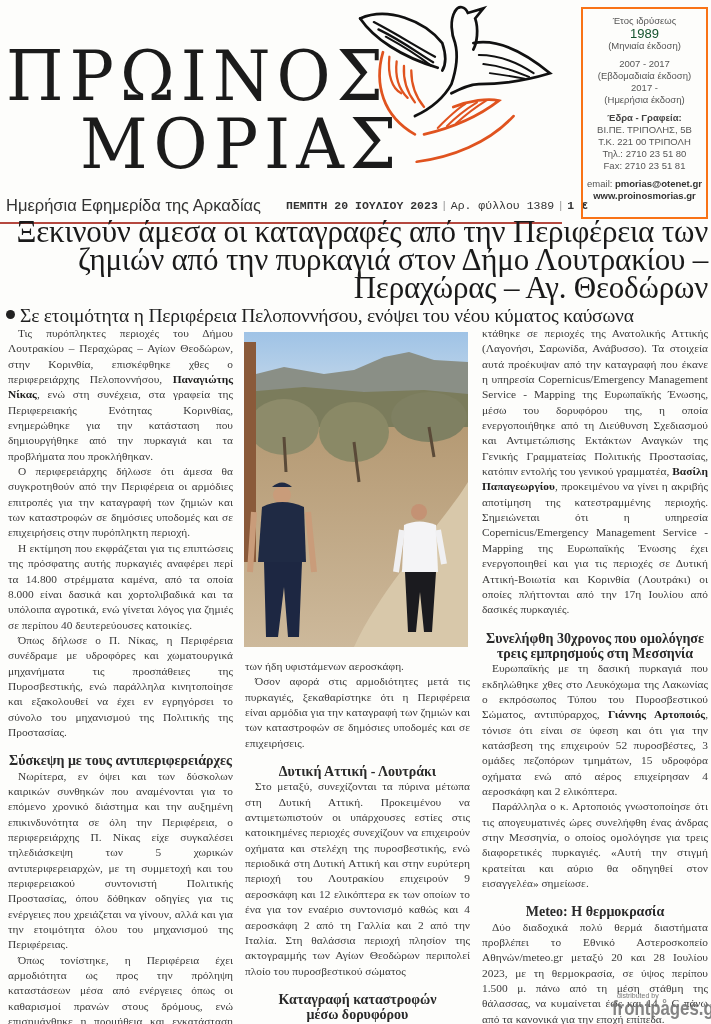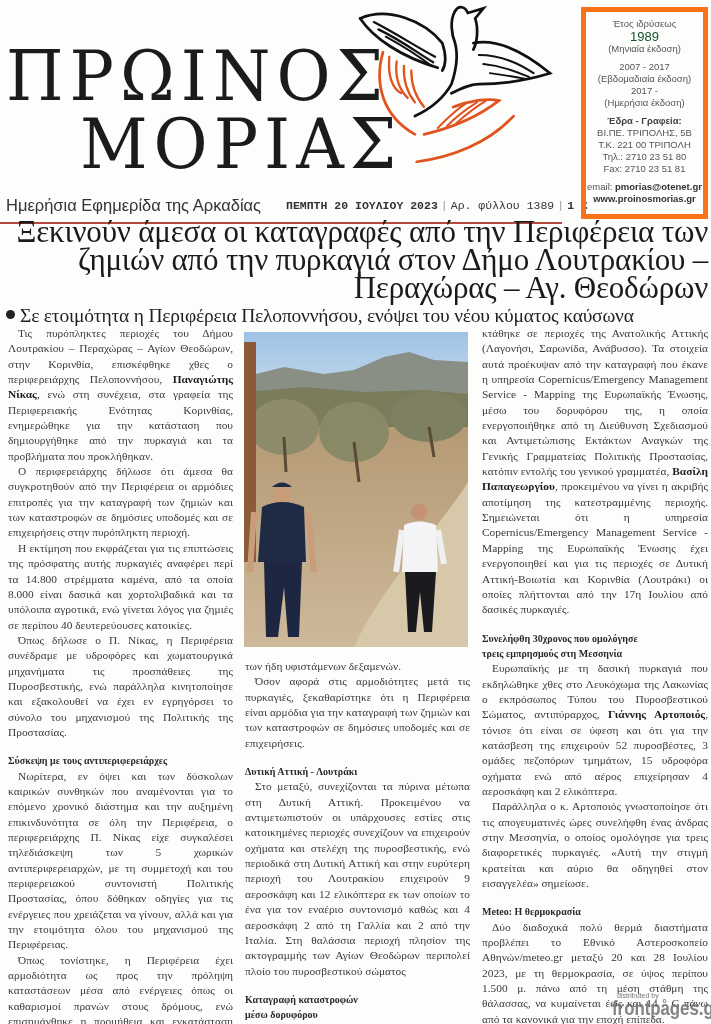--- a/index.html
+++ b/index.html
@@ -23,21 +23,21 @@
     position: absolute; left: 286px; top: 199px; font-family: Liberation Mono, monospace;
     font-size: 11.5px; color: #333; white-space: nowrap;
   }
   .dateline .day { font-weight: bold; }
   .dateline .sep { color: #999; margin: 0 3px; }
   .dateline .price { font-weight: bold; }
   .red-rule { position: absolute; left: 0; top: 222px; width: 562px; height: 2px; background: #b5483f; }
 
   .infobox {
     position: absolute; left: 581px; top: 7px; width: 127px; height: 212px;
-    border: 5px solid #f97316; font-family: "Liberation Sans", sans-serif; text-align: center;
+    border: 2px solid #f97316; font-family: "Liberation Sans", sans-serif; text-align: center;
     color: #555; font-size: 9.5px; line-height: 12px; padding-top: 6px;
   }
   .infobox .year { font-size: 13px; color: #14532d; line-height: 13px; }
   .infobox .gap { height: 6px; }
   .infobox .hq { font-weight: bold; color: #444; }
   .infobox .bold { font-weight: bold; color: #333; }
 
   
   .headline {
     position: absolute; left: 6px; top: 218px; width: 702px;
@@ -49,21 +49,21 @@
   }
   .bullet { display: inline-block; width: 9px; height: 9px; border-radius: 50%; background: #222; margin-right: 5px; vertical-align: 3px; }
 
   
   .col { position: absolute; font-size: 11.4px; line-height: 15.35px; color: #3a3a3a; text-align: justify; }
   .col p { text-indent: 10px; }
   .col b { color: #1e1e1e; }
   .col1 { left: 8px; top: 326px; width: 225px; }
   .col2 { left: 245px; top: 659px; width: 225px; }
   .col3 { left: 482px; top: 326px; width: 226px; }
-  .subtitle { font-weight: bold; text-indent: 0 !important; color: #2a2a2a; font-size: 10px; }
+  .subtitle { font-weight: bold; text-align: center; text-indent: 0 !important; color: #2a2a2a; font-size: 14px; }
   .sp { height: 13px; }
 
   .photo { position: absolute; left: 244px; top: 332px; width: 224px; height: 315px; overflow: hidden; }
 
   .watermark {
     position: absolute; left: 612px; top: 996px; font-family: "Liberation Sans", sans-serif;
     font-weight: bold; font-size: 21px; color: rgba(110,110,110,0.85); letter-spacing: 0px;
     transform: scaleX(0.8); transform-origin: left top;
   }
   .watermark-small {
@@ -173,21 +173,21 @@
   <path d="M20 230 L58 230 L55 305 L44 305 L40 255 L34 305 L22 305 Z" fill="#1d2742"></path>
   <path d="M10 180 L6 240 M64 180 L70 240" stroke="#c99c7a" stroke-width="6"></path>
 
   <circle cx="175" cy="180" r="8" fill="#c49274"></circle>
   <path d="M160 193 Q175 186 192 193 L194 240 L158 240 Z" fill="#f4f4f6"></path>
   <path d="M161 240 L192 240 L188 300 L180 300 L176 260 L172 300 L164 300 Z" fill="#1b1b1f"></path>
   <path d="M158 198 L152 240 M194 198 L200 232" stroke="#f0f0f2" stroke-width="6"></path>
 </svg>
 
 <div class="col col2">
-  <p style="text-indent:0">των ήδη υφιστάμενων δεξαμενών.</p>
+  <p style="text-indent:0">των ήδη υφιστάμενων αεροσκάφη.</p>
   <p>Όσον αφορά στις αρμοδιότητες μετά τις πυρκαγιές, ξεκαθαρίστηκε ότι η Περιφέρεια είναι αρμόδια για την καταγραφή των ζημιών και των καταστροφών σε δημόσιες υποδομές και σε επιχειρήσεις.</p>
   <div class="sp"></div>
   <p class="subtitle">Δυτική Αττική - Λουτράκι</p>
   <p>Στο μεταξύ, συνεχίζονται τα πύρινα μέτωπα στη Δυτική Αττική. Προκειμένου να αντιμετωπιστούν οι υπάρχουσες εστίες στις κατοικημένες περιοχές συνεχίζουν να επιχειρούν οχήματα και στελέχη της πυροσβεστικής, ενώ περιοδικά στη Δυτική Αττική και στην ευρύτερη περιοχή του Λουτρακίου επιχειρούν 9 αεροσκάφη και 12 ελικόπτερα εκ των οποίων το ένα για τον εναέριο συντονισμό καθώς και 4 αεροσκάφη 2 από τη Γαλλία και 2 από την Ιταλία. Στη θαλάσσια περιοχή πλησίον της ακτογραμμής των Αγίων Θεοδώρων περιπολεί πλοίο του πυροσβεστικού σώματος</p>
   <div class="sp"></div>
   <p class="subtitle">Καταγραφή καταστροφών</p>
   <p class="subtitle">μέσω δορυφόρου</p>
   <p>Σε 34.724 στρέμματα ανέρχεται η έκταση που επλήγη από την πυρκαγιά που ξέσπασε την 17η Ιουλίου στον Νέο Κουβαρά και επε-</p>
 </div>
 

